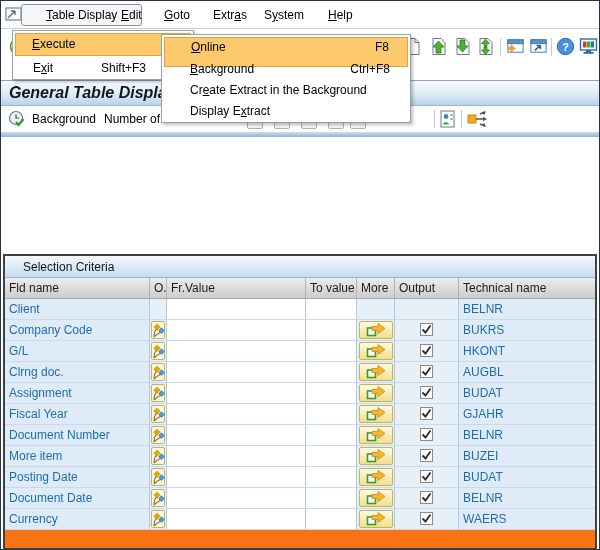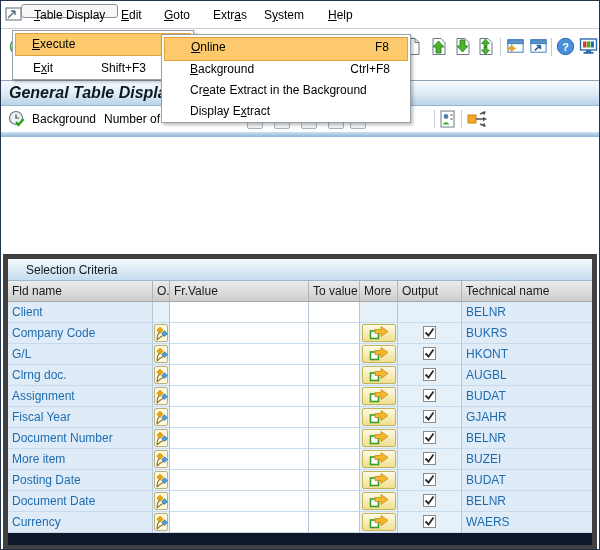--- a/index.html
+++ b/index.html
@@ -3,21 +3,21 @@
 <meta charset="utf-8">
 <style>
   * { margin:0; padding:0; box-sizing:border-box; }
   body { font-family:"Liberation Sans","DejaVu Sans",sans-serif; background:#fff; }
   #window { position:relative; width:600px; height:550px; border:1px solid #24354a; background:#fff; overflow:hidden; font-size:12px; color:#000; }
 
   
   .menubar { position:absolute; left:0; top:0; right:0; height:28px; background:#fff; border-bottom:1px solid #c9ced4; }
   .sysmenu { position:absolute; left:4px; top:6px; width:17px; height:15px; }
   .mb-item { position:absolute; top:6px; height:17px; line-height:17px; cursor:default; white-space:nowrap; }
-  .mb-btn { position:absolute; left:20px; top:3px; height:14px; line-height:20px; padding:0 12px; border:1px solid #8a9199; border-radius:3px; background:#f7f7f7; }
+  .mb-btn { position:absolute; left:20px; top:3px; height:22px; line-height:20px; padding:0 24px; border:1px solid #8a9199; border-radius:3px; background:#f7f7f7; }
   .mb-edit { left:120px; } .mb-goto { left:163px; } .mb-extras { left:212px; } .mb-system { left:263px; } .mb-help { left:327px; }
 
   
   .toolbar { position:absolute; left:0; top:29px; right:0; height:51px; background:#fff; border-bottom:1px solid #8fa3b8; }
   .tb-icon { position:absolute; top:7px; width:19px; height:19px; }
   .tb-sep { position:absolute; top:8px; width:1px; height:18px; background:#c4cbd2; }
 
   
   .titlebar { position:absolute; left:0; top:80px; right:0; height:25px;
     background:linear-gradient(#f8fbfd 0%, #dcebf6 55%, #b9d3e9 100%); border-bottom:1px solid #9db6cf; }
@@ -46,40 +46,40 @@
   .fc { position:absolute; width:7px; height:7px; border:0 solid #e0392e; }
   .fc.tl { left:0; top:0; border-left-width:2px; border-top-width:2px; }
   .fc.tr { right:0; top:0; border-right-width:2px; border-top-width:2px; }
   .fc.bl { left:0; bottom:0; border-left-width:2px; border-bottom-width:2px; }
   .fc.br { right:0; bottom:0; border-right-width:2px; border-bottom-width:2px; }
   .gray-label { color:#5d6974; }
   .dis-label { color:#98a4ae; }
   .dis-cb { position:absolute; width:13px; height:13px; border:1px solid #9fb8cf; background:#e6eef7; }
 
   
-  .group { position:absolute; left:2px; top:253px; width:594px; height:296px; border:5px solid #404040; background:#0f172a; overflow:hidden; }
+  .group { position:absolute; left:2px; top:253px; width:594px; height:296px; border:2px solid #404040; background:#f97316; overflow:hidden; }
   .group-title { height:22px; line-height:22px; padding-left:18px; color:#10181f;
     background:linear-gradient(#f3f8fc,#c6dcf0); border-bottom:1px solid #9db6cf; }
   .hrow, .srow { display:grid; grid-template-columns:145px 17px 139px 51px 38px 64px auto; }
   .hrow { height:21px; background:linear-gradient(#ececec,#cdcdcd); border-bottom:1px solid #a8a8a8; }
   .hcell { line-height:20px; padding-left:4px; color:#1c1c1c; border-right:1px solid #b3b3b3; overflow:hidden; white-space:nowrap; }
   .srow { height:21px; }
   .c { border-right:1px solid #b4c7d9; border-bottom:1px solid #c9daea; overflow:hidden; position:relative; }
   .c-field, .c-tech { background:#dfecf8; line-height:20px; padding-left:4px; color:#1e6cb0; white-space:nowrap; }
   .c-op, .c-more, .c-out { background:#e6f0f9; }
   .c-from, .c-to { background:#fff; }
   .opbtn { position:absolute; left:1px; top:1px; width:14px; height:18px; border:1px solid #b9b27a; border-radius:2px; background:#fdf8da; }
   .morebtn { position:absolute; left:2px; top:1px; width:34px; height:18px; border:1px solid #c3b35a; border-radius:2px; background:linear-gradient(#fdfae6,#f1df8e); }
   .cbx { position:absolute; left:25px; top:3px; width:13px; height:13px; border:1px solid #8a8a8a; background:#fff; }
 
   
   .menu { position:absolute; background:#fff; border:1px solid #98a0a8; box-shadow:2px 2px 3px rgba(0,0,0,0.25); z-index:50; }
   #menu1 { left:11px; top:29px; width:182px; height:50px; }
   #menu2 { left:160px; top:33px; width:250px; height:89px; z-index:60; }
-  .mi { position:absolute; left:2px; right:2px; height:24px; line-height:21px; white-space:nowrap; }
+  .mi { position:absolute; left:2px; right:2px; height:30px; line-height:21px; white-space:nowrap; }
   .mi .lbl { position:absolute; }
   .mi .sc { position:absolute; }
   .mi-hi { background:#fcca6d; border:1px solid #e0a23e; line-height:19px; }
   .mi-arrow { position:absolute; right:7px; top:7px; width:0; height:0; border-left:5px solid #000; border-top:4px solid transparent; border-bottom:4px solid transparent; }
   u { text-decoration:underline; }
 </style>
 </head>
 <body>
 
 <svg width="0" height="0" style="position:absolute">

